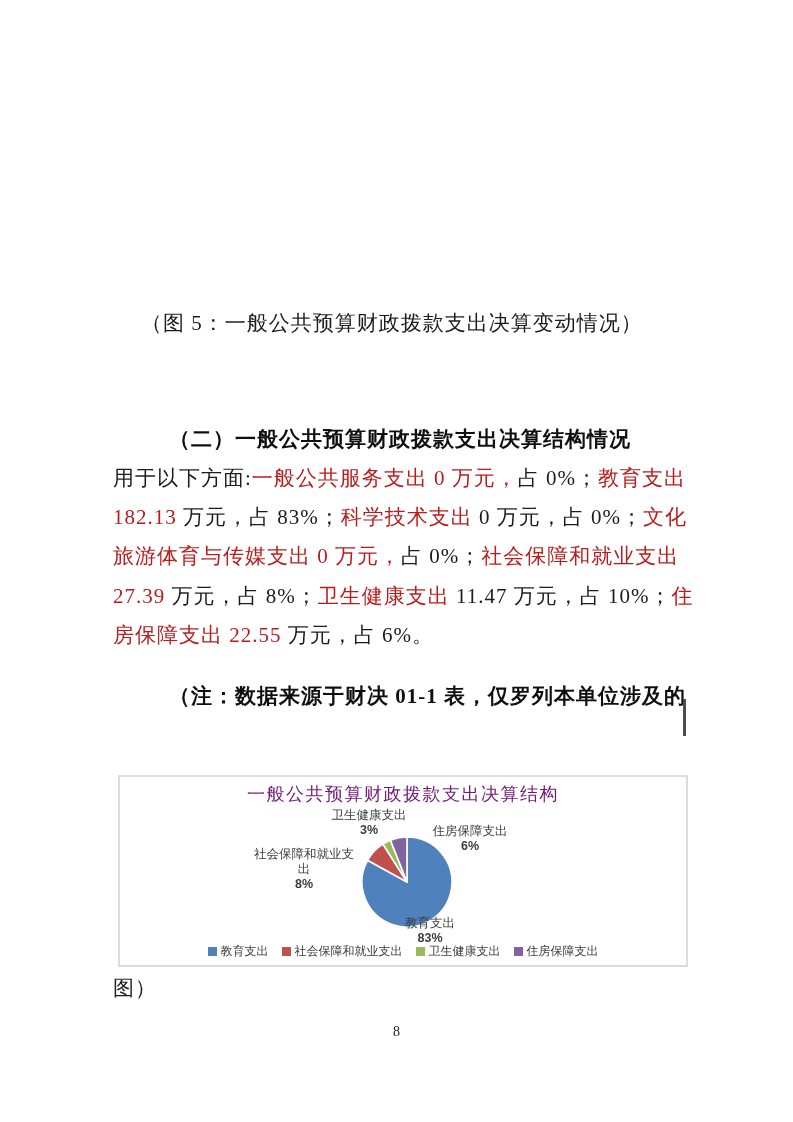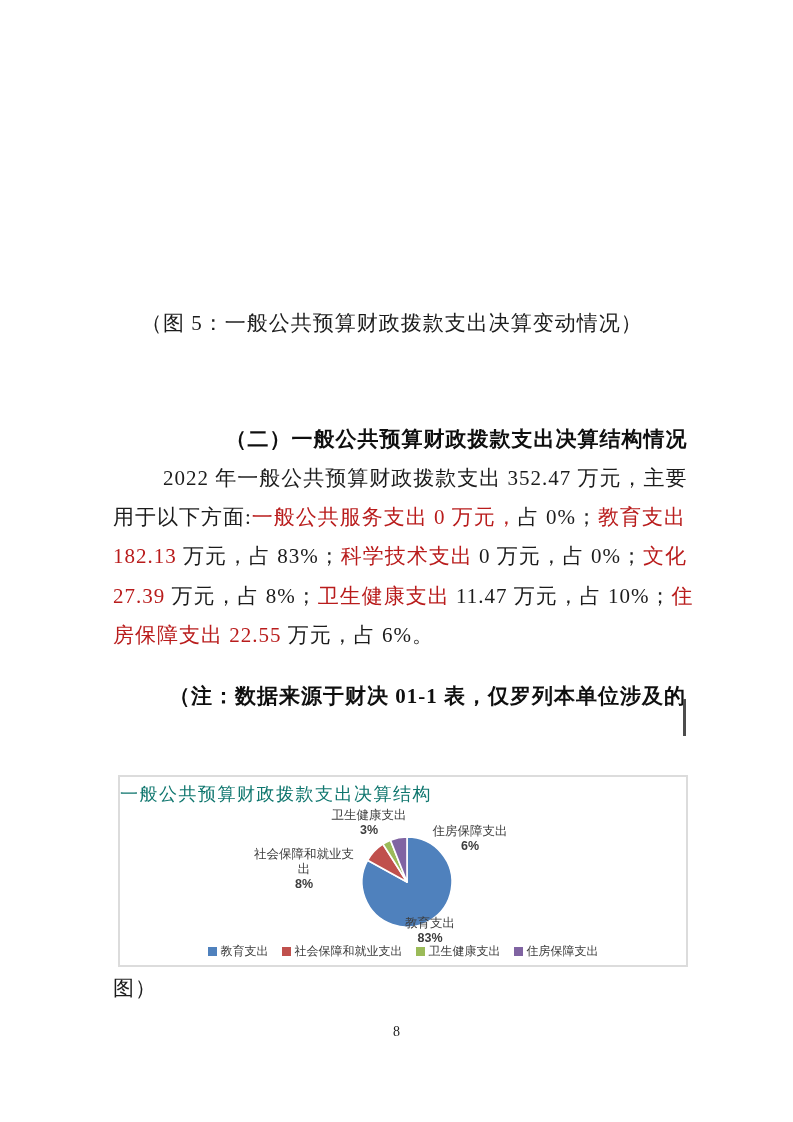--- a/index.html
+++ b/index.html
@@ -6,37 +6,37 @@
   #page{
     position:relative;width:793px;height:1122px;background:#ffffff;overflow:hidden;
     font-family:"Liberation Serif","DejaVu Serif",serif;color:#1c1c1c;
   }
   .textblock{position:absolute;left:113px;width:575px;font-size:21px;line-height:40px;letter-spacing:1px;}
   .ind28{padding-left:28px;}
   .ind50{padding-left:50px;}
   .ind56{padding-left:56px;}
   .b{font-weight:400;color:#b91c1c;text-align:right;}
   #caption-block{top:303px;}
-  #section-heading{top:419px;font-weight:700;color:#0f0f0f;text-align:center;}
+  #section-heading{top:419px;font-weight:700;color:#0f0f0f;}
   #body-paragraph{top:459px;line-height:39.2px;}
   .para-line{white-space:nowrap;}
   #note-block{top:676px;font-weight:700;color:#0f0f0f;}
   #revision-bar{position:absolute;left:683px;top:699px;width:2.5px;height:37px;background:#4d4d4d;}
   #trailing-text{top:968px;}
   #page-number{position:absolute;left:0;top:1024px;width:793px;text-align:center;font-size:14px;color:#222;}
 
   
   #chart-frame{
     position:absolute;left:118px;top:775px;width:570px;height:192px;
     border:2px solid #dcdcdc;box-sizing:border-box;background:#fff;
     font-family:"Liberation Sans","DejaVu Sans",sans-serif;
   }
   #chart-title{
-    position:absolute;top:5px;left:0;width:100%;text-align:left;
-    font-size:18px;letter-spacing:1.5px;color:#0f766e;
+    position:absolute;top:5px;left:0;width:100%;text-align:center;
+    font-size:18px;letter-spacing:1.5px;color:#701a75;
   }
   #pie-wrap{position:absolute;left:230px;top:48px;width:114px;height:114px;}
   .slice-label{
     position:absolute;transform:translateX(-50%);text-align:center;
     font-size:12.5px;line-height:15px;color:#3d3d3d;white-space:nowrap;
   }
   .slice-label .pct{font-weight:700;}
   .sl0{left:310px;top:139px;}   
   .sl1{left:184px;top:70px;}    
   .sl2{left:249px;top:31px;}    
@@ -54,23 +54,23 @@
 
 <div id="page">
 
   <div id="caption-block" class="textblock">
     <div class="ind28">（图 5：一般公共预算财政拨款支出决算变动情况）</div>
   </div>
 
   <div id="section-heading" class="textblock ind56">（二）一般公共预算财政拨款支出决算结构情况</div>
 
   <div id="body-paragraph" class="textblock">
-      <div class="para-line ind50"><span>2022 年一般公共预算财政拨款支出 352.47 万元，主要</span></div>
       <div class="para-line"><span>用于以下方面:</span><span class="b">一般公共服务支出 0 万元，</span><span>占 0%；</span><span class="b">教育支出</span></div>
       <div class="para-line"><span class="b">182.13 </span><span>万元，占 83%；</span><span class="b">科学技术支出 </span><span>0 万元，占 0%；</span><span class="b">文化</span></div>
+      <div class="para-line"><span class="b">旅游体育与传媒支出 0 万元，</span><span>占 0%；</span><span class="b">社会保障和就业支出</span></div>
       <div class="para-line"><span class="b">27.39 </span><span>万元，占 8%；</span><span class="b">卫生健康支出 </span><span>11.47 万元，占 10%；</span><span class="b">住</span></div>
       <div class="para-line"><span class="b">房保障支出 22.55 </span><span>万元，占 6%。</span></div>
     </div>
 
   <div id="note-block" class="textblock">
     <div class="ind56">（注：数据来源于财决 01-1 表，仅罗列本单位涉及的</div>
   </div>
 
   <div id="revision-bar"></div>
 

